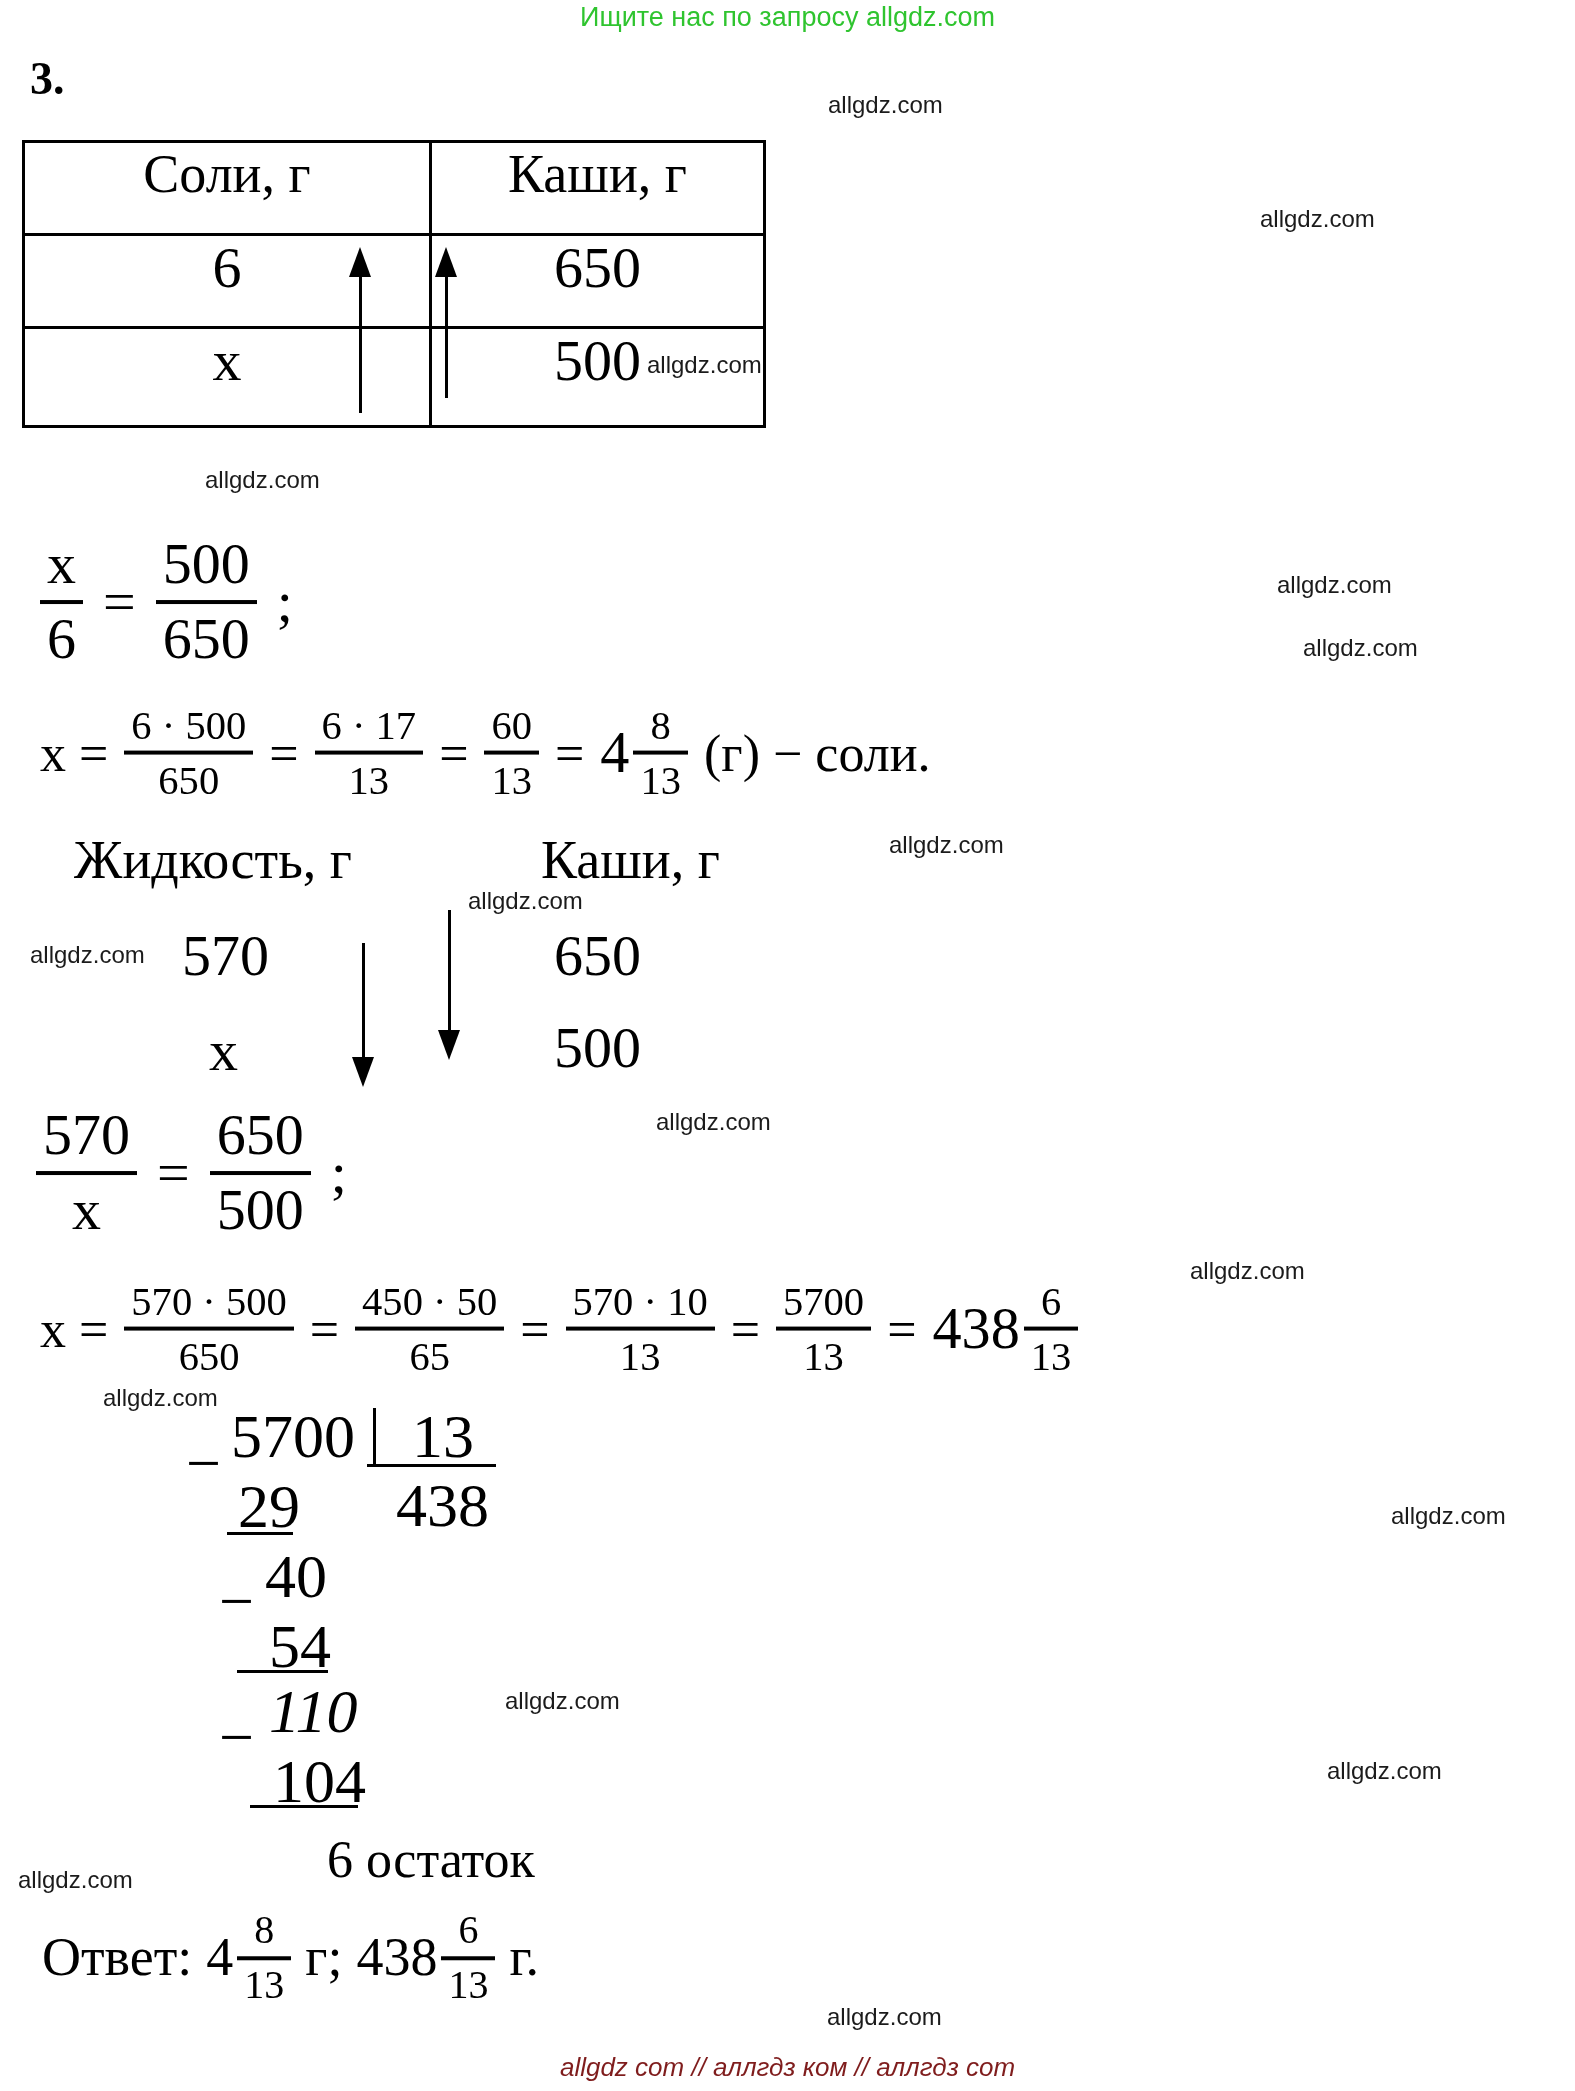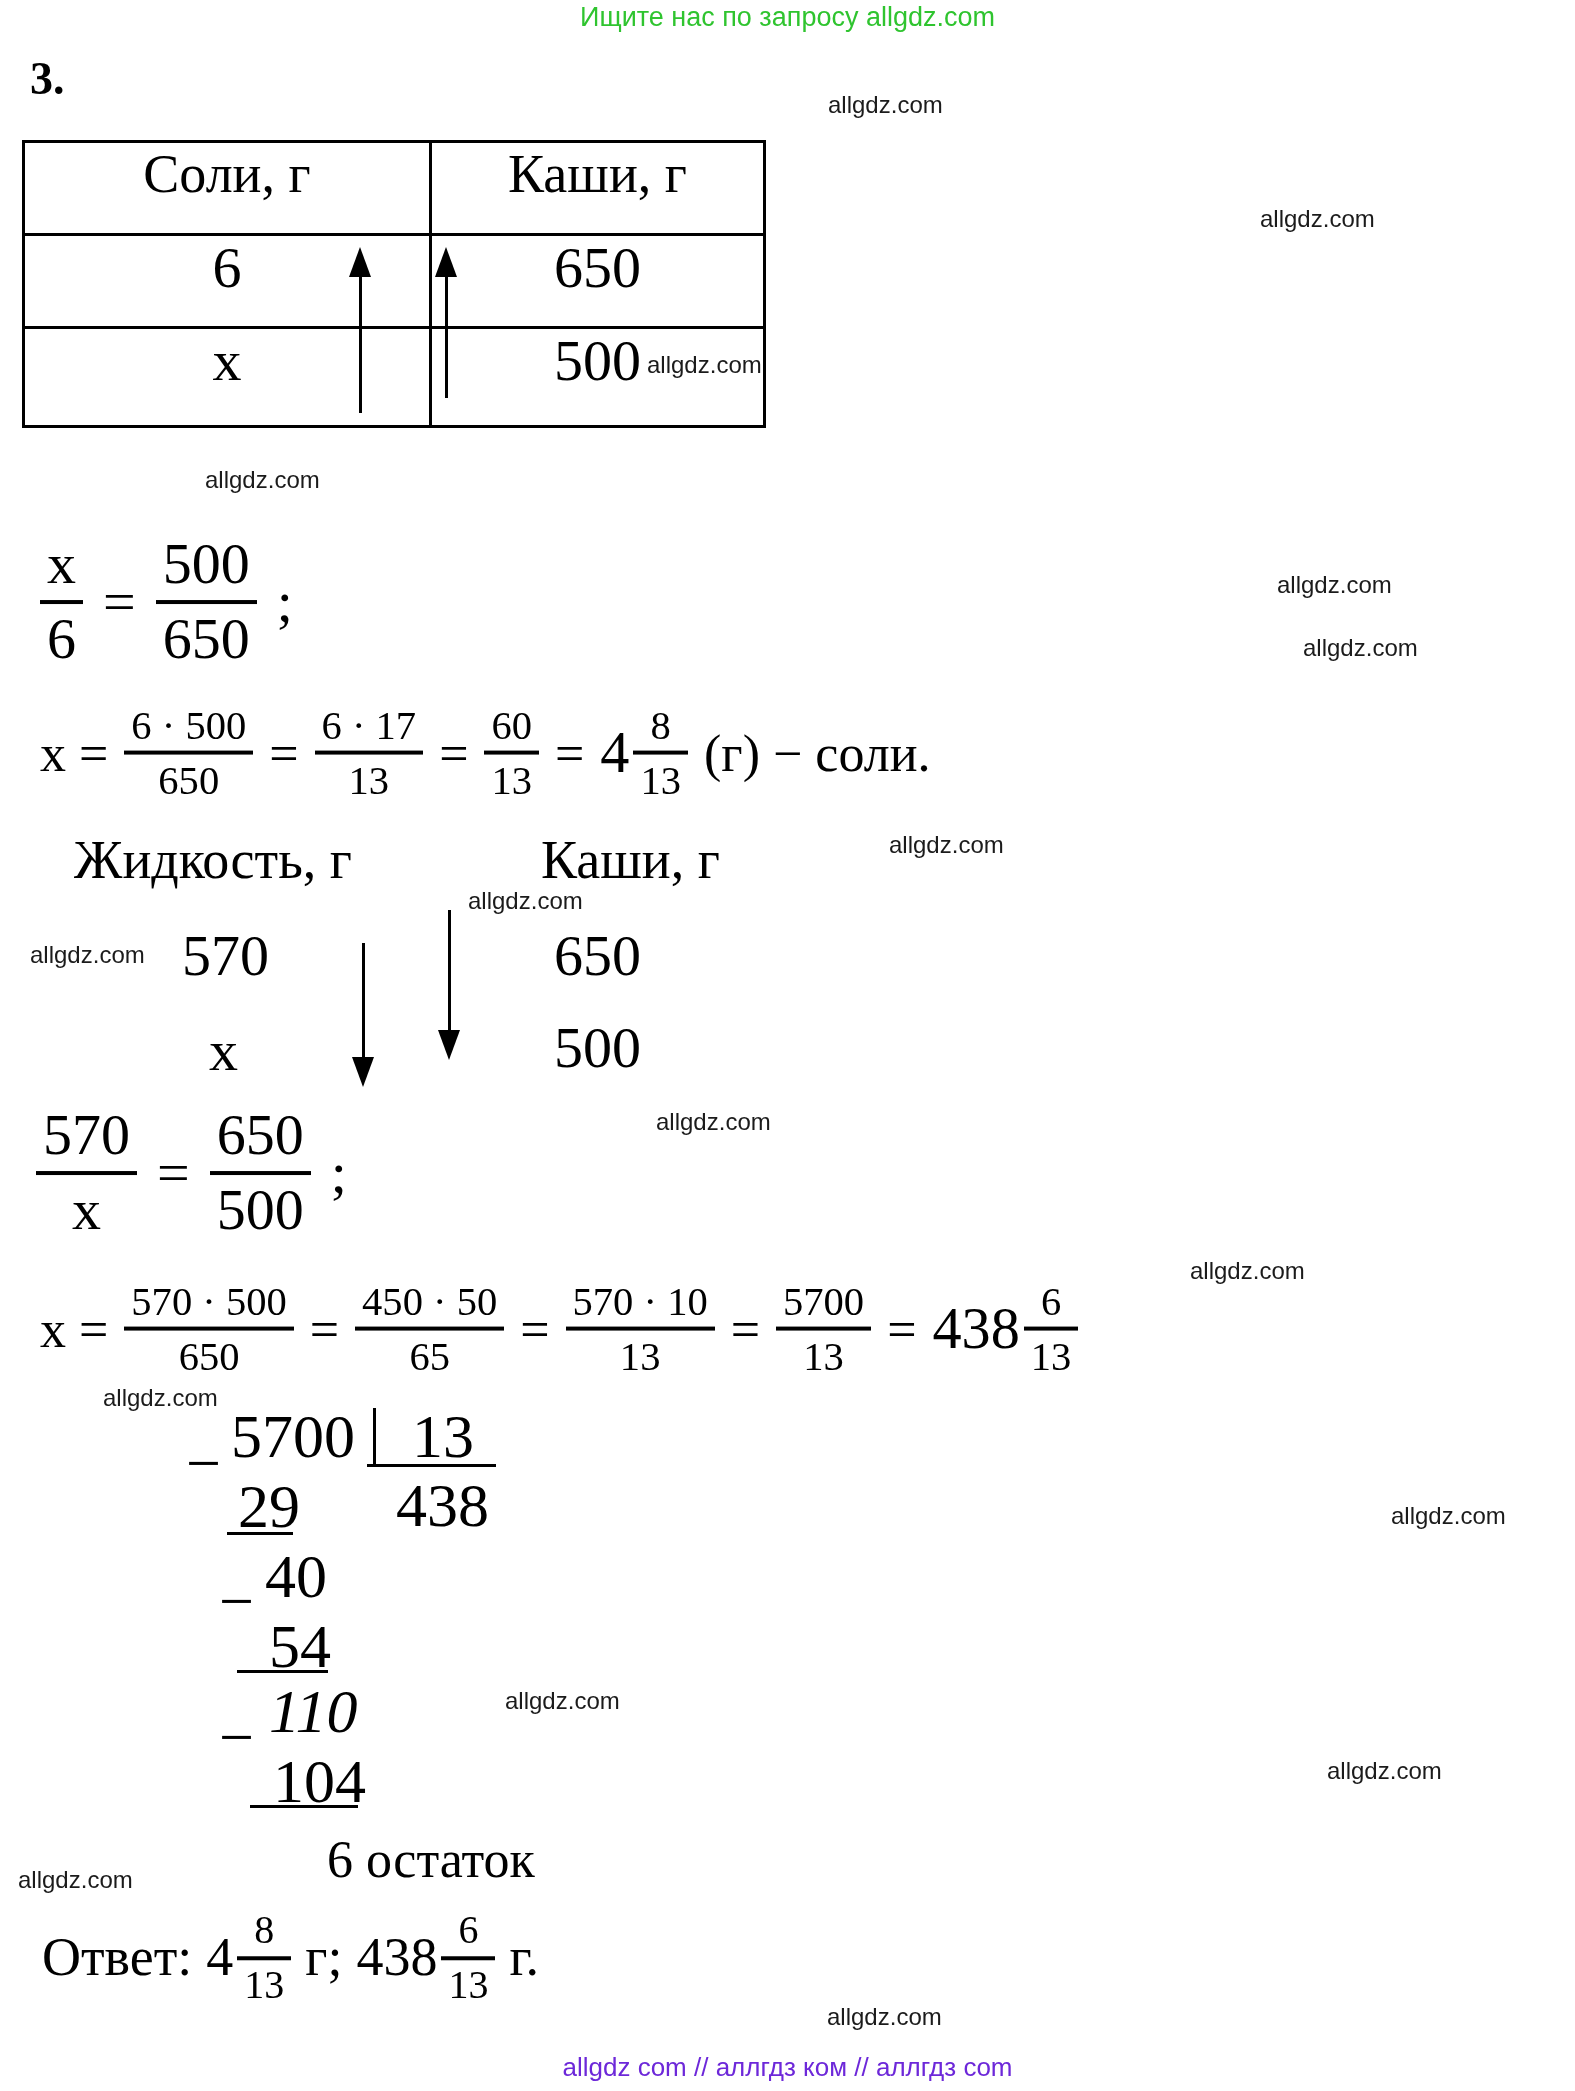--- a/index.html
+++ b/index.html
@@ -241,21 +241,21 @@
       <span class="whole">438</span>
       <span class="frac">
         <span class="num">6</span>
         <span class="bar"></span>
         <span class="den">13</span>
       </span>
     </span>
     <span class="tok">г.</span>
   </div>
 
-<div id="purple-footer" style="color: #6d28d9;">allgdz com  //  аллгдз ком  //  аллгдз com</div>
+<div id="purple-footer" style="color: #7f1d1d; font-style: italic;">allgdz com  //  аллгдз ком  //  аллгдз com</div>
 
 <span class="watermark" style="left: 828px; top: 91px; color: rgb(27, 27, 27);">allgdz.com</span>
 <span class="watermark" style="left: 1260px; top: 205px; color: rgb(27, 27, 27);">allgdz.com</span>
 <span class="watermark" style="left: 647px; top: 351px; color: rgb(27, 27, 27);">allgdz.com</span>
 <span class="watermark" style="left: 205px; top: 466px; color: rgb(27, 27, 27);">allgdz.com</span>
 <span class="watermark" style="left: 1277px; top: 571px; color: rgb(27, 27, 27);">allgdz.com</span>
 <span class="watermark" style="left: 1303px; top: 634px; color: rgb(27, 27, 27);">allgdz.com</span>
 <span class="watermark" style="left: 889px; top: 831px; color: rgb(27, 27, 27);">allgdz.com</span>
 <span class="watermark" style="left: 468px; top: 887px; color: rgb(27, 27, 27);">allgdz.com</span>
 <span class="watermark" style="left: 30px; top: 941px; color: rgb(27, 27, 27);">allgdz.com</span>

